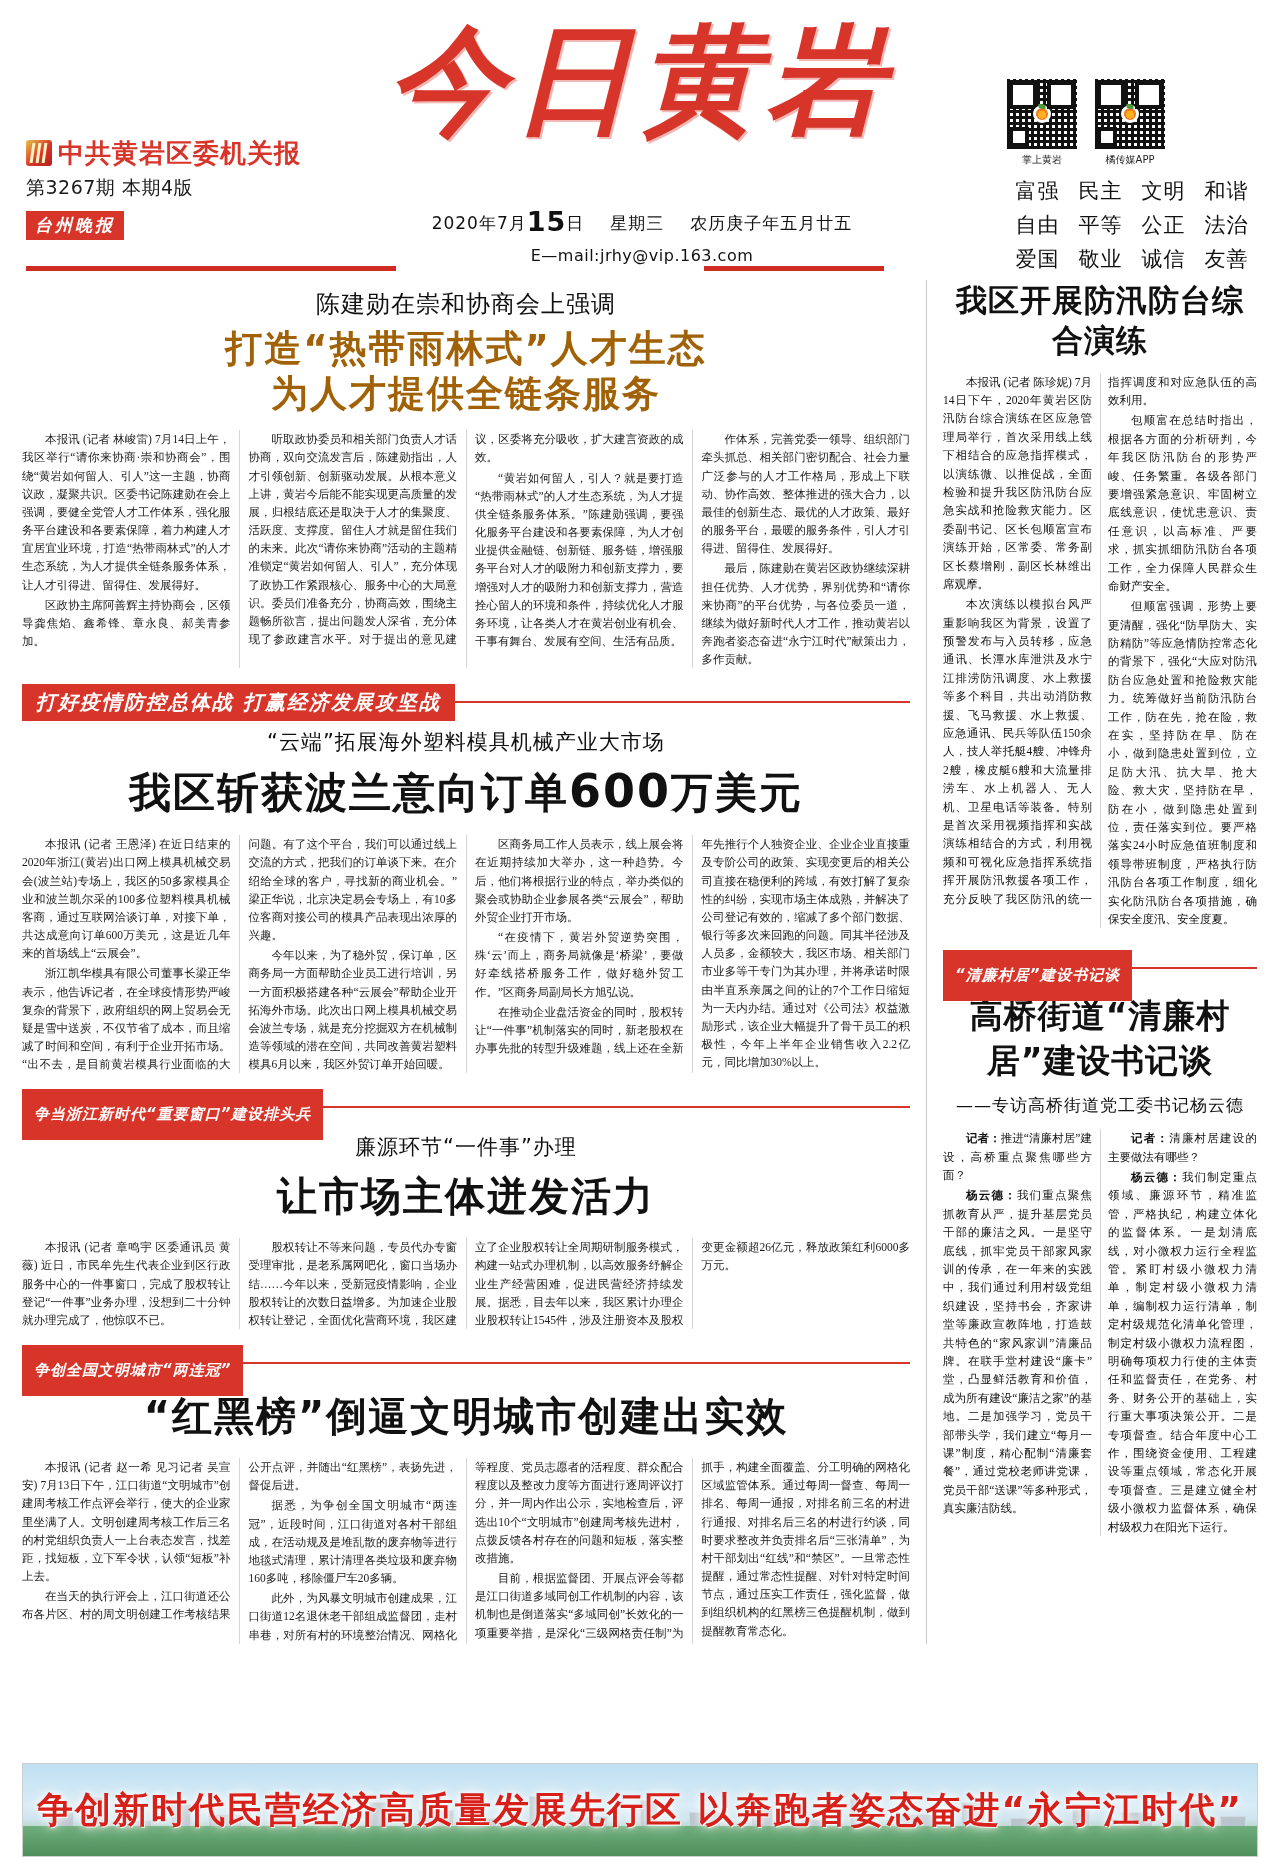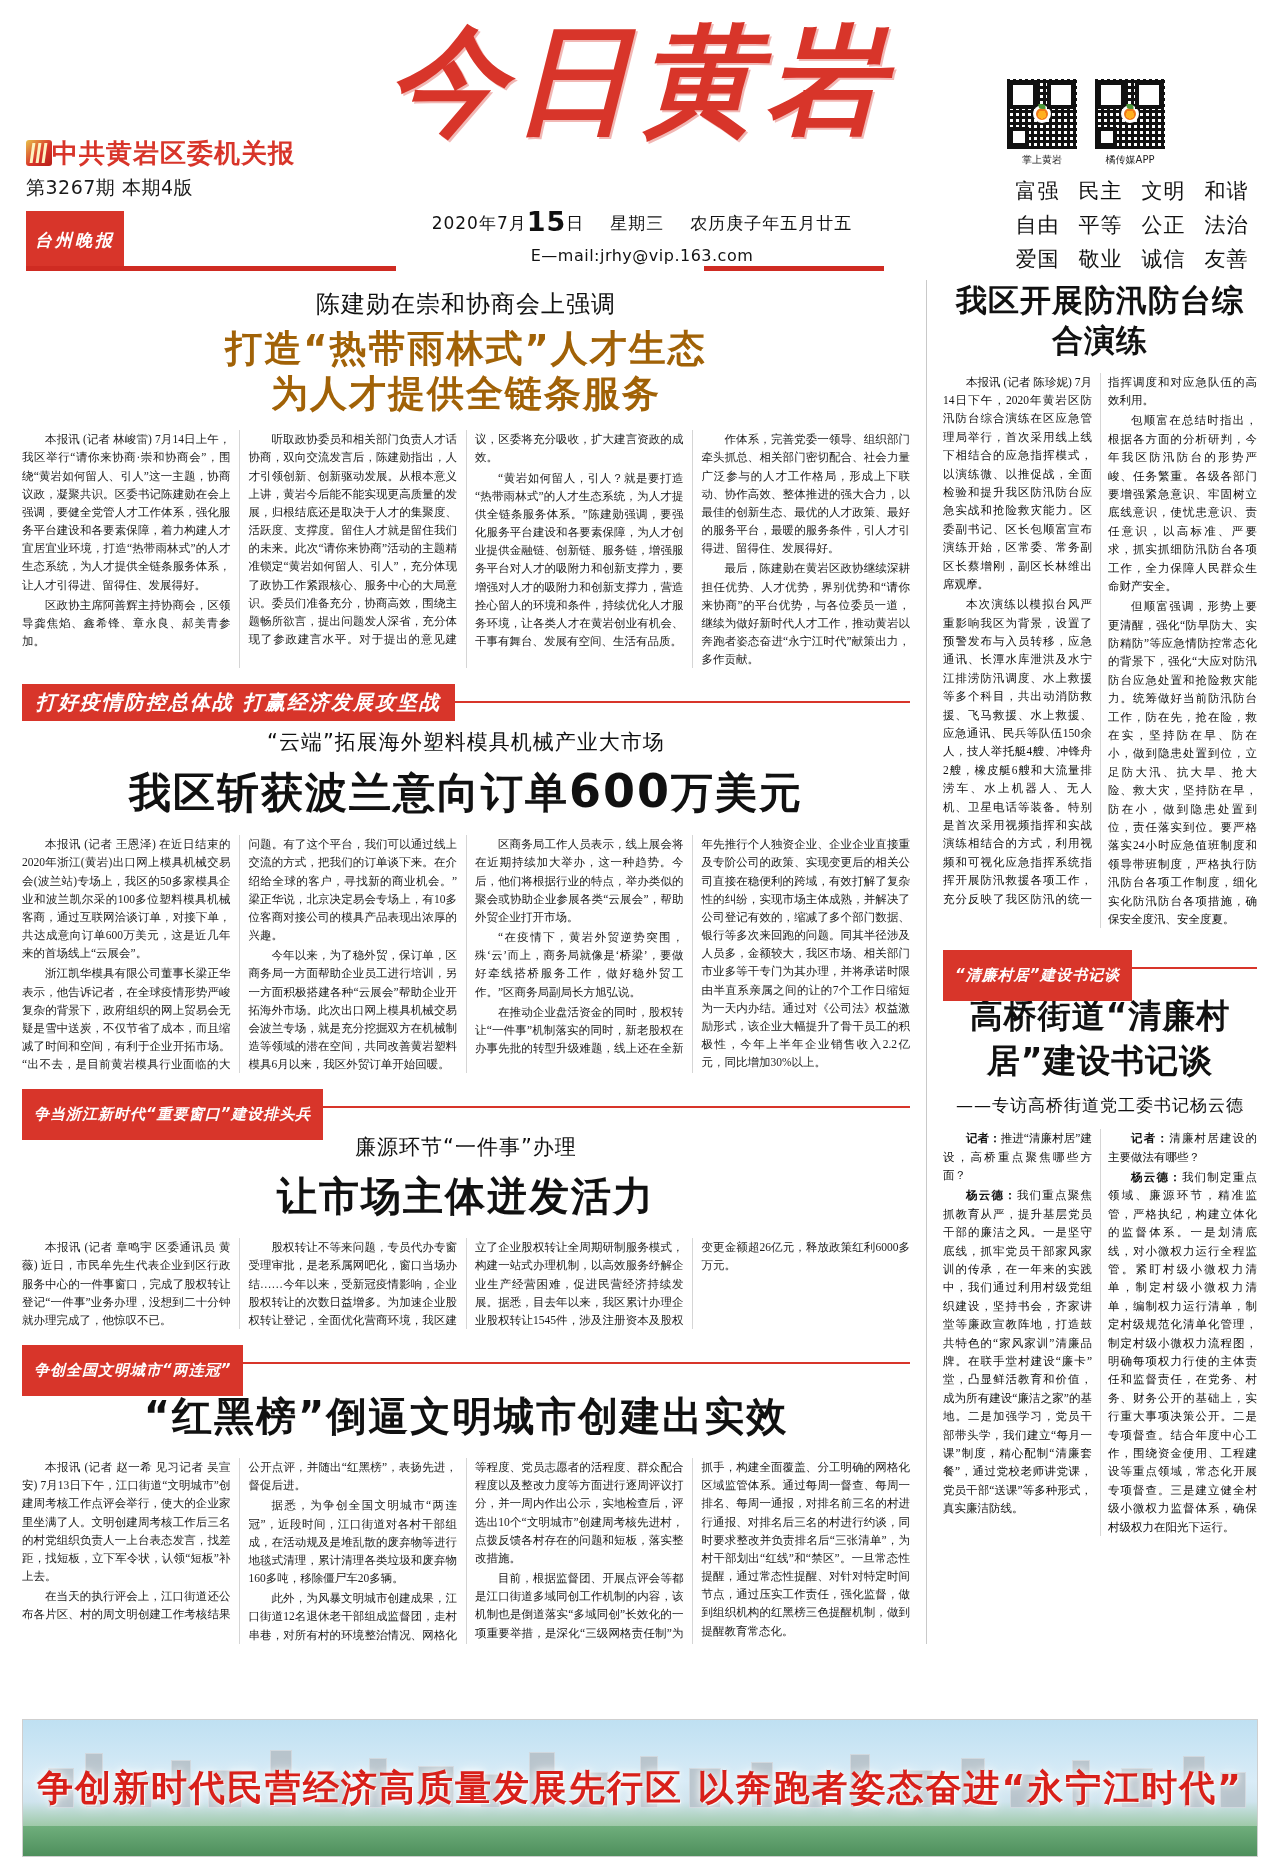--- a/index.html
+++ b/index.html
@@ -8,21 +8,21 @@
   body {
     width:1280px; height:1875px;
     font-family:"Liberation Serif","DejaVu Serif",serif;
     color:#111; position:relative; overflow:hidden;
   }
   .page { width:1280px; height:1875px; position:relative; padding:0 22px; }
 
   
   .masthead { position:relative; height:262px; }
   .mh-left { position:absolute; left:4px; top:140px; width:300px; }
-  .party-line { display:flex; align-items:flex-end; }
+  .party-line { display:flex; align-items:flex-end; gap:6px; }
   .party-badge {
     width:26px; height:26px; flex:none; position:relative;
     background:linear-gradient(135deg,#e8c24a 0%,#d8352a 55%,#b51f17 100%);
     border-radius:3px; overflow:hidden;
   }
   .party-badge::after{
     content:""; position:absolute; left:5px; top:3px; width:3px; height:20px;
     background:#fdf3c0; transform:skewX(-8deg);
     box-shadow:6px 0 0 #fdf3c0, 12px 0 0 #fdf3c0;
   }
@@ -31,21 +31,21 @@
     font-size:26px; font-weight:bold; color:#d8352a; letter-spacing:1px;
     line-height:1;
   }
   .issue-line {
     margin-top:9px; font-size:19px; letter-spacing:0.5px;
     font-family:"DejaVu Sans","Liberation Sans",sans-serif; color:#1a1a1a;
   }
   .eve-badge {
     margin-top:10px; display:inline-block; background:#d8352a; color:#fff;
     font-family:"DejaVu Sans","Liberation Sans",sans-serif;
-    font-size:17px; font-weight:bold; padding:18px 9px; letter-spacing:3px;
+    font-size:17px; font-weight:bold; padding:3px 9px; letter-spacing:3px;
     font-style:italic;
   }
 
   .mh-logo {
     position:absolute; left:50%; transform:translateX(-50%); top:14px;
     width:560px; text-align:center;
   }
   .mh-logo .cn {
     font-family:"DejaVu Serif","Liberation Serif",serif;
     font-size:118px; font-weight:bold; color:#d8352a;
@@ -180,21 +180,21 @@
   .side-sub {
     text-align:center; font-size:17px; margin-top:10px; letter-spacing:1px;
     font-family:"DejaVu Sans","Liberation Sans",sans-serif;
   }
   .qa { font-size:11.5px; line-height:1.6; text-align:justify; }
   .qa p { text-indent:2em; margin-bottom:2px; }
   .qa .q { font-weight:bold; }
 
   
   .bottom-banner {
-    position:absolute; left:22px; right:22px; bottom:18px; height:138px;
+    position:absolute; left:22px; right:22px; bottom:18px; height:94px;
     overflow:hidden; border:1px solid #cfcfcf;
   }
   .bb-sky {
     position:absolute; inset:0;
     background:linear-gradient(180deg,#bfe0f2 0%,#d9ecf7 45%,#cfe4ee 60%,#9ec9a8 78%,#7fb98f 100%);
   }
   .bb-city { position:absolute; left:0; right:0; top:26px; height:62px; }
   .bb-city i {
     position:absolute; bottom:0; background:#b8c4cc; display:block;
     box-shadow:inset 0 0 0 1px rgba(255,255,255,.35);

